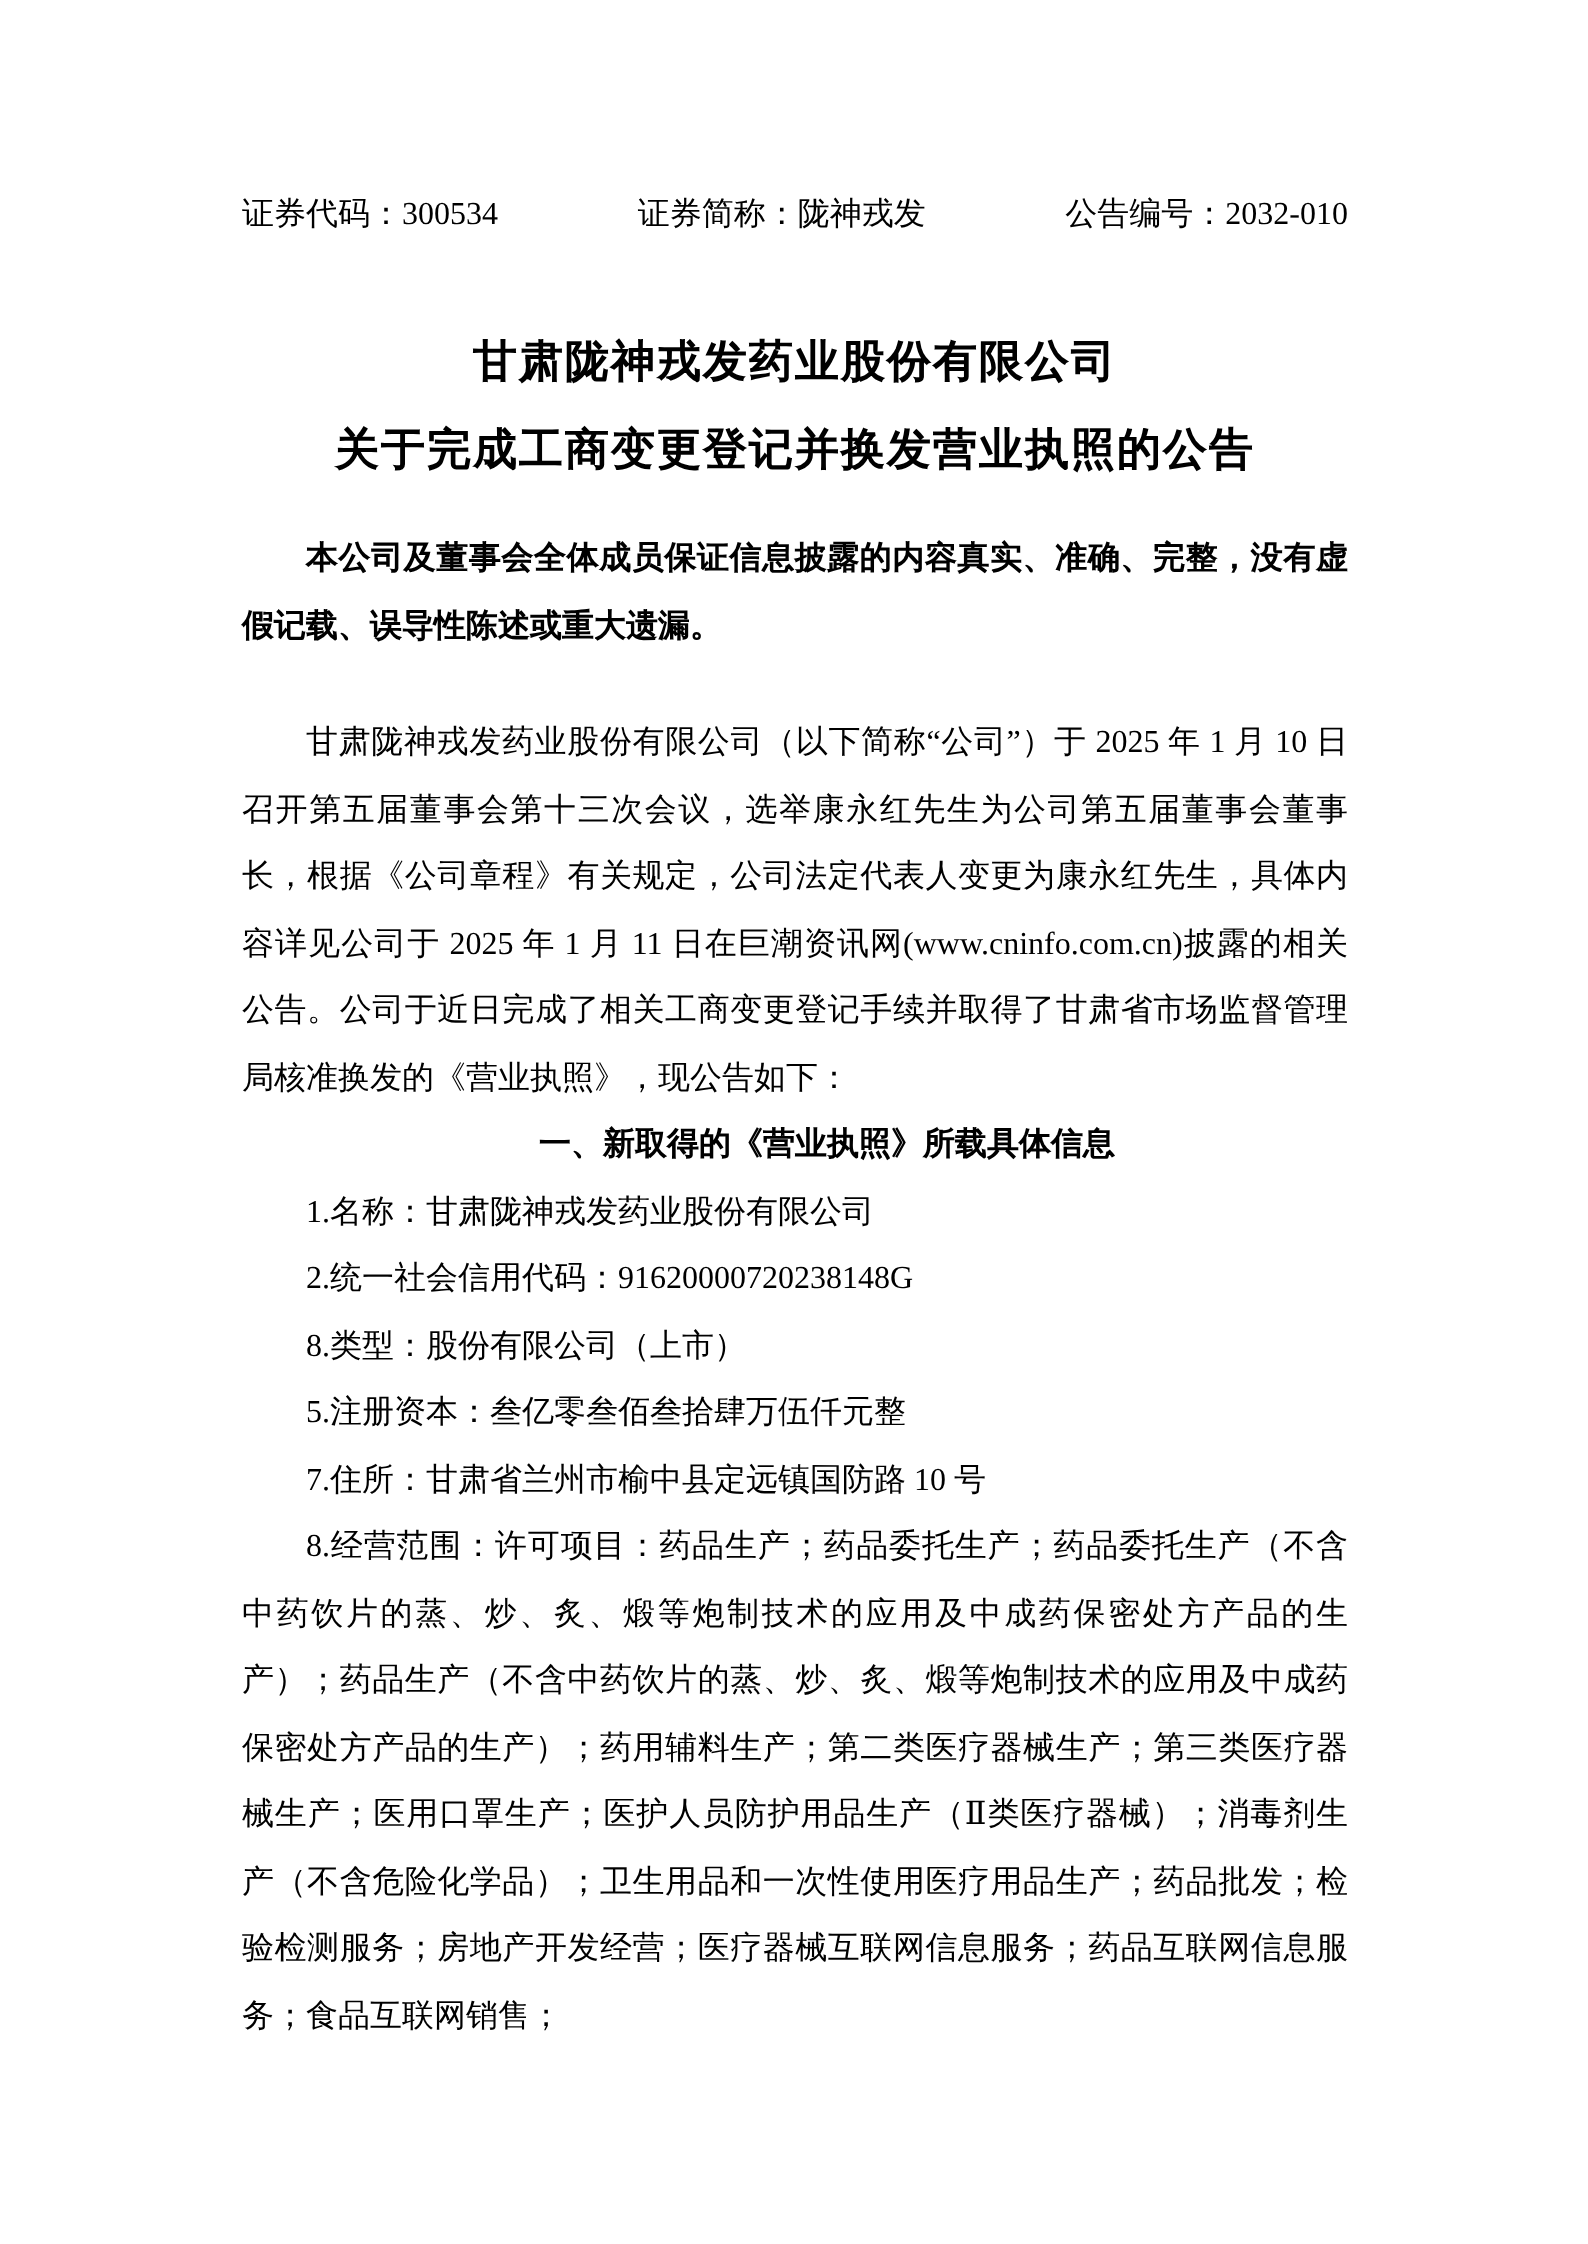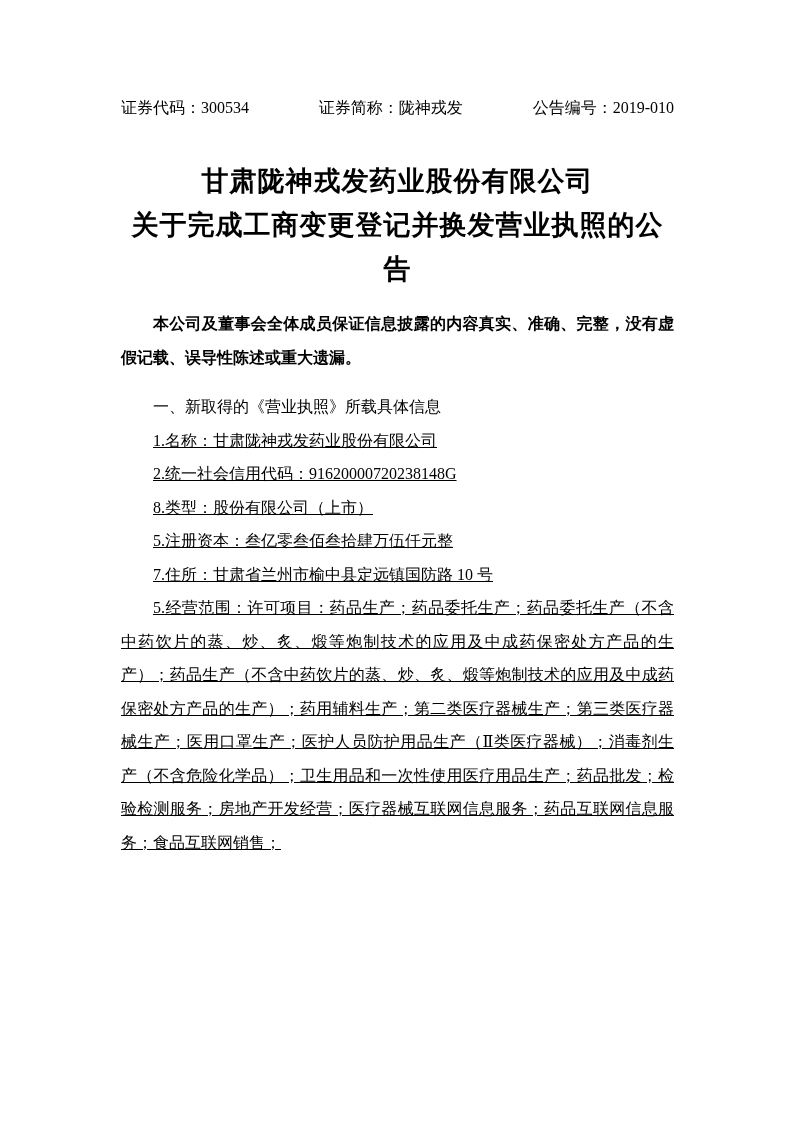--- a/index.html
+++ b/index.html
@@ -25,21 +25,21 @@
     justify-content: space-between;
     align-items: baseline;
     line-height: 22px;
     font-size: 16px;
     white-space: nowrap;
   }
   .doc-title {
     margin-top: 40px;
     text-align: center;
     font-weight: bold;
-    font-size: 27px;
+    font-size: 22px;
     line-height: 44px;
     letter-spacing: 1px;
   }
   .disclaimer {
     font-weight: bold;
     line-height: 33.5px;
     text-indent: 2em;
     text-align: justify;
   }
   .body-text {
@@ -49,52 +49,53 @@
     margin: 0;
     text-indent: 2em;
     text-align: justify;
   }
   .intro {
     margin-top: 25px;
   }
   .section-heading {
     margin: 0;
     text-indent: 2em;
-    font-weight: normal;
+    font-weight: bold;
+    text-align: center;
   }
   .item {
     margin: 0;
     text-indent: 2em;
     text-align: justify;
-    text-decoration: underline;
   }
 </style>
 </head>
 <body>
 
 <div class="page">
 
   <div class="doc-header">
     <span>证券代码：300534</span>
     <span>证券简称：陇神戎发</span>
-    <span>公告编号：2019-010</span>
+    <span>公告编号：2032-010</span>
   </div>
 
   <div class="doc-title">
     <div>甘肃陇神戎发药业股份有限公司</div>
     <div>关于完成工商变更登记并换发营业执照的公告</div>
   </div>
 
   <p class="disclaimer">本公司及董事会全体成员保证信息披露的内容真实、准确、完整，没有虚假记载、误导性陈述或重大遗漏。</p>
 
   <div class="body-text">
+    <p class="para intro">甘肃陇神戎发药业股份有限公司（以下简称“公司”）于 2025 年 1 月 10 日召开第五届董事会第十三次会议，选举康永红先生为公司第五届董事会董事长，根据《公司章程》有关规定，公司法定代表人变更为康永红先生，具体内容详见公司于 2025 年 1 月 11 日在巨潮资讯网(www.cninfo.com.cn)披露的相关公告。公司于近日完成了相关工商变更登记手续并取得了甘肃省市场监督管理局核准换发的《营业执照》，现公告如下：</p>
 
     <p class="section-heading">一、新取得的《营业执照》所载具体信息</p>
 
     <p class="item">1.名称：甘肃陇神戎发药业股份有限公司</p>
     <p class="item">2.统一社会信用代码：91620000720238148G</p>
     <p class="item">8.类型：股份有限公司（上市）</p>
     <p class="item">5.注册资本：叁亿零叁佰叁拾肆万伍仟元整</p>
     <p class="item">7.住所：甘肃省兰州市榆中县定远镇国防路 10 号</p>
-    <p class="item">5.经营范围：许可项目：药品生产；药品委托生产；药品委托生产（不含中药饮片的蒸、炒、炙、煅等炮制技术的应用及中成药保密处方产品的生产）；药品生产（不含中药饮片的蒸、炒、炙、煅等炮制技术的应用及中成药保密处方产品的生产）；药用辅料生产；第二类医疗器械生产；第三类医疗器械生产；医用口罩生产；医护人员防护用品生产（Ⅱ类医疗器械）；消毒剂生产（不含危险化学品）；卫生用品和一次性使用医疗用品生产；药品批发；检验检测服务；房地产开发经营；医疗器械互联网信息服务；药品互联网信息服务；食品互联网销售；</p>
+    <p class="item">8.经营范围：许可项目：药品生产；药品委托生产；药品委托生产（不含中药饮片的蒸、炒、炙、煅等炮制技术的应用及中成药保密处方产品的生产）；药品生产（不含中药饮片的蒸、炒、炙、煅等炮制技术的应用及中成药保密处方产品的生产）；药用辅料生产；第二类医疗器械生产；第三类医疗器械生产；医用口罩生产；医护人员防护用品生产（Ⅱ类医疗器械）；消毒剂生产（不含危险化学品）；卫生用品和一次性使用医疗用品生产；药品批发；检验检测服务；房地产开发经营；医疗器械互联网信息服务；药品互联网信息服务；食品互联网销售；</p>
   </div>
 
 </div>
 
 </body></html>

